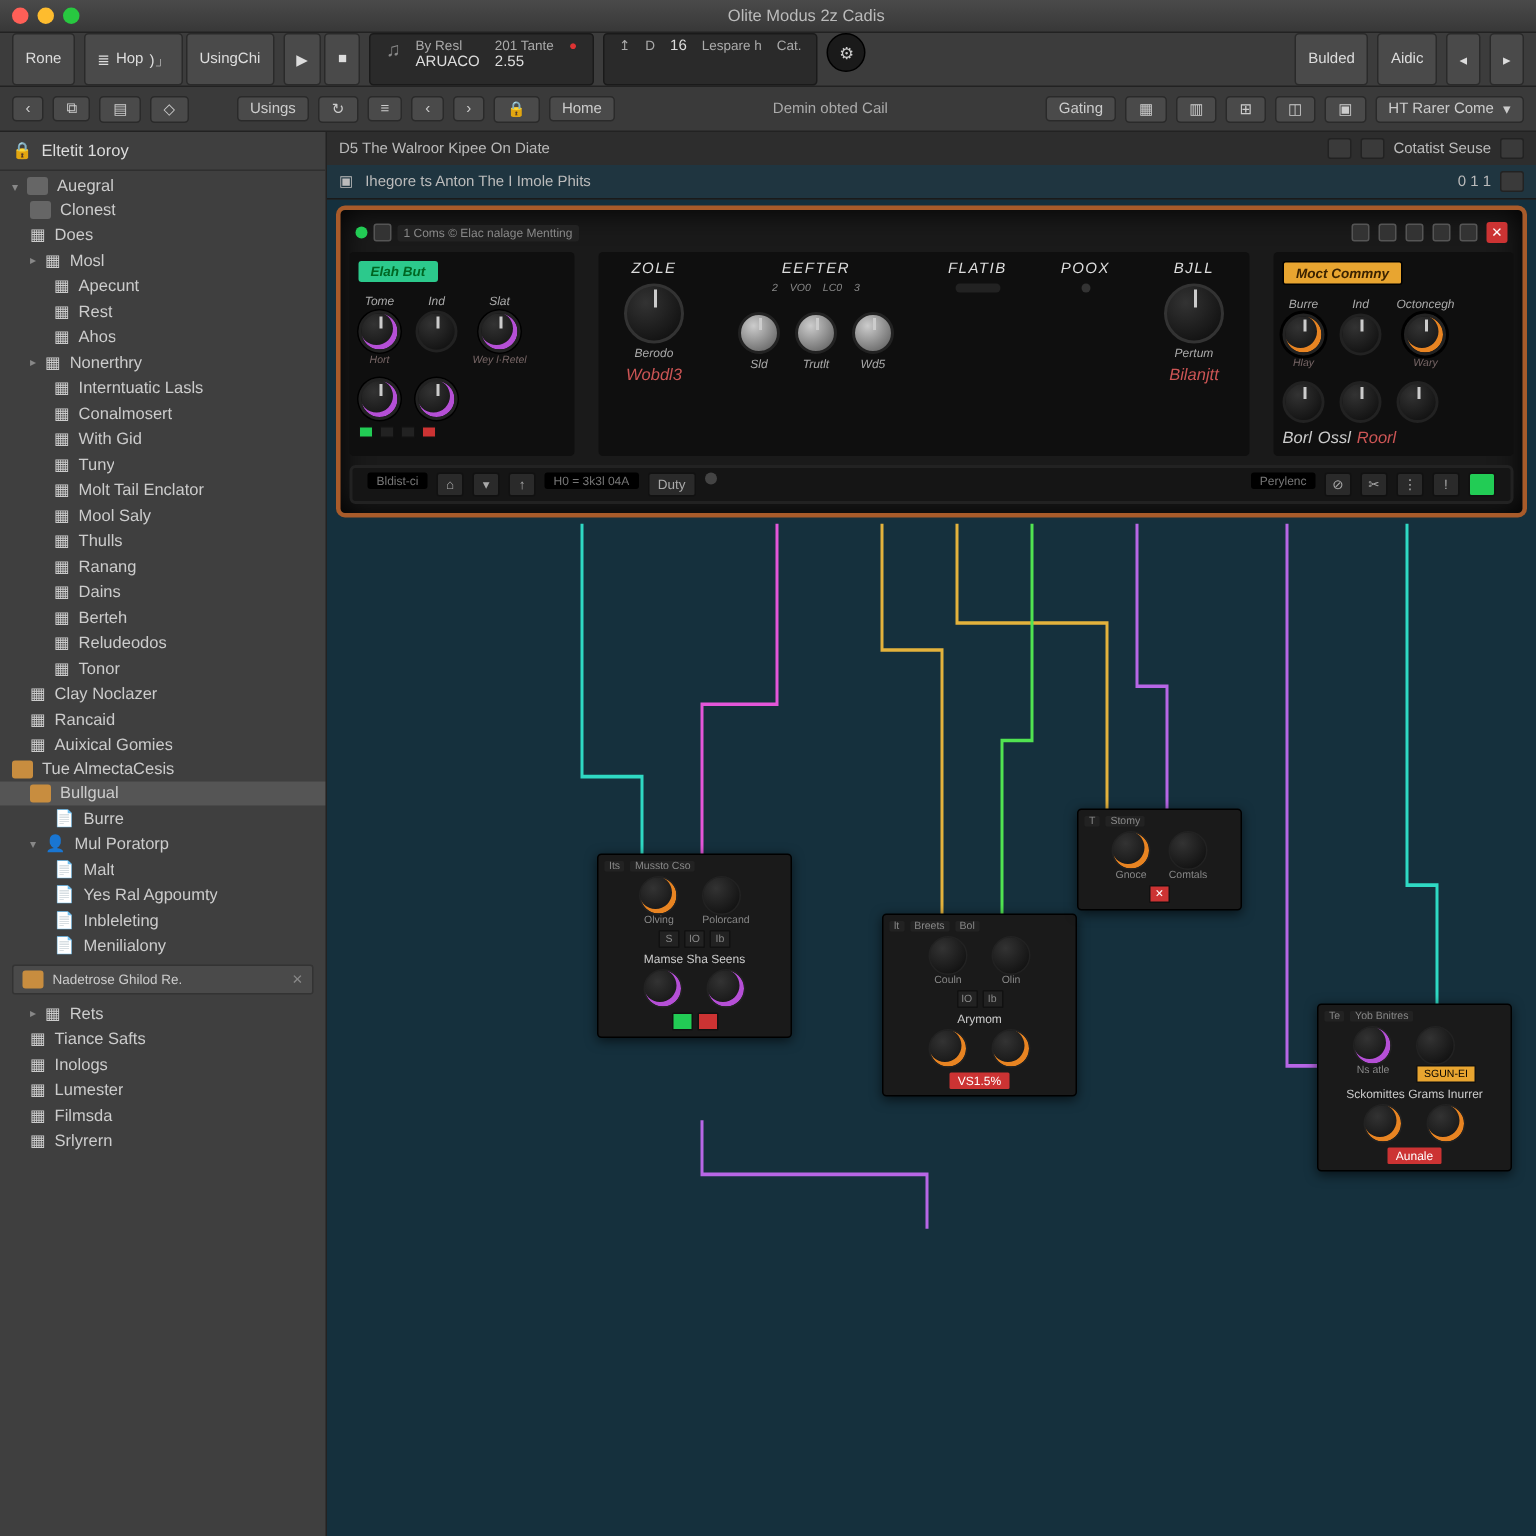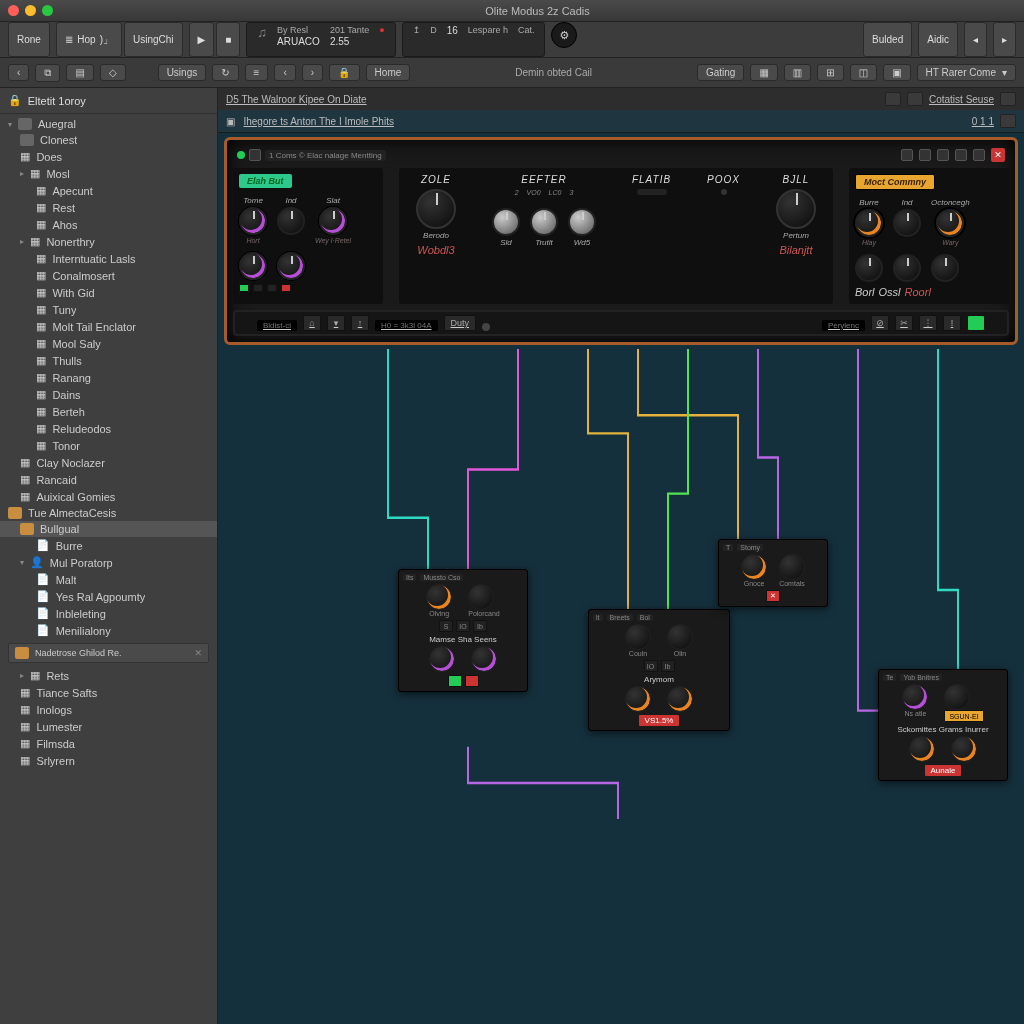--- a/index.html
+++ b/index.html
@@ -41,21 +41,21 @@
 .tree-item .label { overflow: hidden; text-overflow: ellipsis; }
 .depth1 { padding-left: 20px; } .depth2 { padding-left: 36px; }
 .ficon { width: 14px; height: 12px; background: #666; border-radius: 2px; display: inline-block; flex-shrink: 0; }
 .ficon.orange { background: #c88d3f; }
 .chip { background: #4a4a4a; border: 1px solid #333; padding: 3px 6px; margin: 4px 8px; border-radius: 2px; display: flex; align-items: center; gap: 6px; font-size: 9px; }
 .chip .x { margin-left: auto; color: #888; cursor: pointer; }
 
 
 .canvas { flex: 1; display: flex; flex-direction: column; background: #15303d; position: relative; }
 .canvas-head { background: #2d2d2d; border-bottom: 1px solid #1a1a1a; }
-.canvas-row { display: flex; align-items: center; gap: 8px; padding: 4px 8px; font-size: 10px; color: #bbb; text-decoration: underline; }
+.canvas-row { display: flex; align-items: center; gap: 8px; padding: 4px 8px; font-size: 10px; color: #bbb; }
 .canvas-row.sub { background: #1f3540; }
 .canvas-row .right { margin-left: auto; display: flex; gap: 6px; align-items: center; }
 .mini { width: 16px; height: 14px; background: #3a3a3a; border: 1px solid #222; border-radius: 2px; cursor: pointer; }
 
 
 .rack-wrap { padding: 4px 6px; }
 .rack { background: #1a1a1a; border: 3px solid #a85b2a; border-radius: 6px; padding: 6px; box-shadow: inset 0 0 20px #000; }
 .rack-top { display: flex; align-items: center; gap: 6px; padding: 2px 4px 6px 4px; }
 .rack-top .left { display:flex; gap:4px; align-items:center;}
 .rack-top .tag { background: #222; color: #888; font-size: 8px; padding: 1px 4px; border-radius: 2px; }
@@ -77,21 +77,21 @@
 .knob .txt { font-size: 8px; color: #aaa; }
 .knob .sub { font-size: 7px; color: #766; }
 .sect { display: flex; flex-direction: column; align-items: center; gap: 4px; text-align: right; }
 .sect-title { font-size: 10px; color: #ddd; letter-spacing: 1px; }
 .foot-leds { display:flex; gap:4px; margin-top:4px; }
 .led { width:10px;height:8px;border-radius:1px;background:#222;border:1px solid #111; }
 .led.green{background:#2c5;}
 .led.red{background:#c33;}
 
 
-.tstrip { margin-top: 6px; background: #151515; border: 2px solid #222; border-radius: 4px; padding: 3px 22px; display: flex; align-items: flex-end; gap: 6px; text-decoration: underline; }
+.tstrip { margin-top: 6px; background: #151515; border: 2px solid #222; border-radius: 4px; padding: 3px 10px; display: flex; align-items: flex-start; gap: 6px; }
 .tstrip .disp { background:#000;color:#777;padding:1px 6px;font-size:8px;border-radius:2px;}
 .tstrip .btn { width:18px;height:16px;background:#2a2a2a;border:1px solid #111;border-radius:2px;cursor:pointer;display:flex;align-items:center;justify-content:center;font-size:9px;color:#aaa;}
 .tstrip .wide { width:auto;padding:0 6px;}
 .tstrip .grn{background:#2c5;}
 
 
 .graph { flex: 1; position: relative; }
 .node { position: absolute; background: #1a1a1a; border: 1px solid #000; border-radius: 3px; padding: 4px; box-shadow: 0 2px 8px rgba(0,0,0,.6); }
 .node .nhead { display:flex; gap:4px; font-size:7px; color:#888; margin-bottom:3px;}
 .node .nhead .nh { background:#222;padding:0 3px;border-radius:1px;}
@@ -592,21 +592,21 @@
         <div class="nrow" style="justify-content:center;gap:16px;">
           <div class="nknob rp"></div>
           <div class="nknob rp"></div>
         </div>
         <div class="nbtns">
             <span class="nb grn"></span>
             <span class="nb red"></span>
           </div>
       </div>
 
-      <div class="node" style="left:370px;top:260px;width:142px;">
+      <div class="node" style="left:370px;top:260px;width:130px;">
         <div class="nhead">
             <span class="nh">lt</span>
             <span class="nh">Breets</span>
             <span class="nh">Bol</span>
           </div>
         <div class="nrow" style="justify-content:center;gap:16px;">
           <div style="text-align:center;">
               <div class="nknob"></div>
               <div class="nlbl">Couln</div>
             </div>

